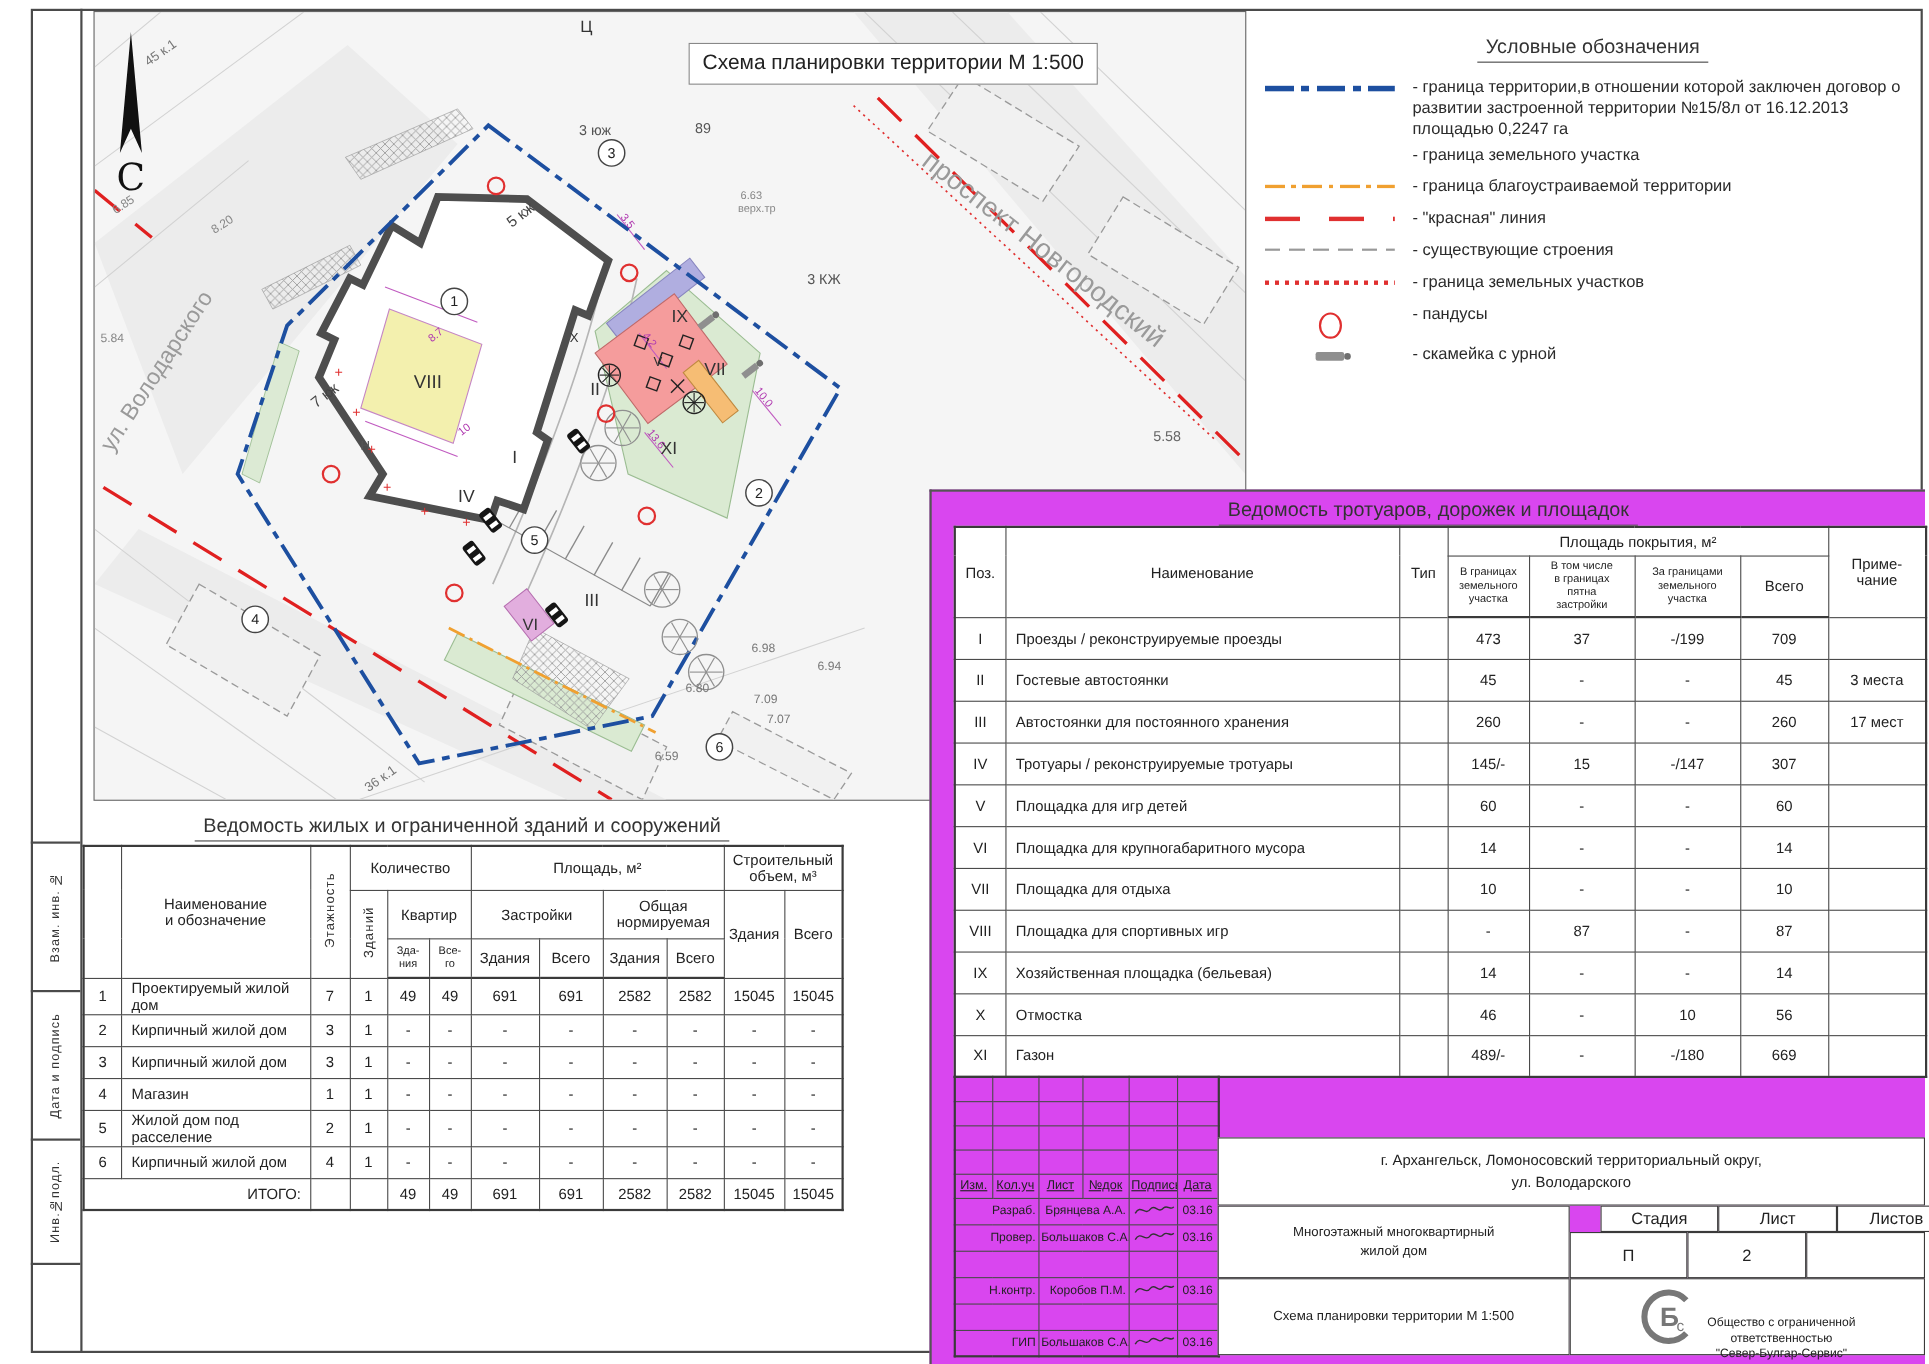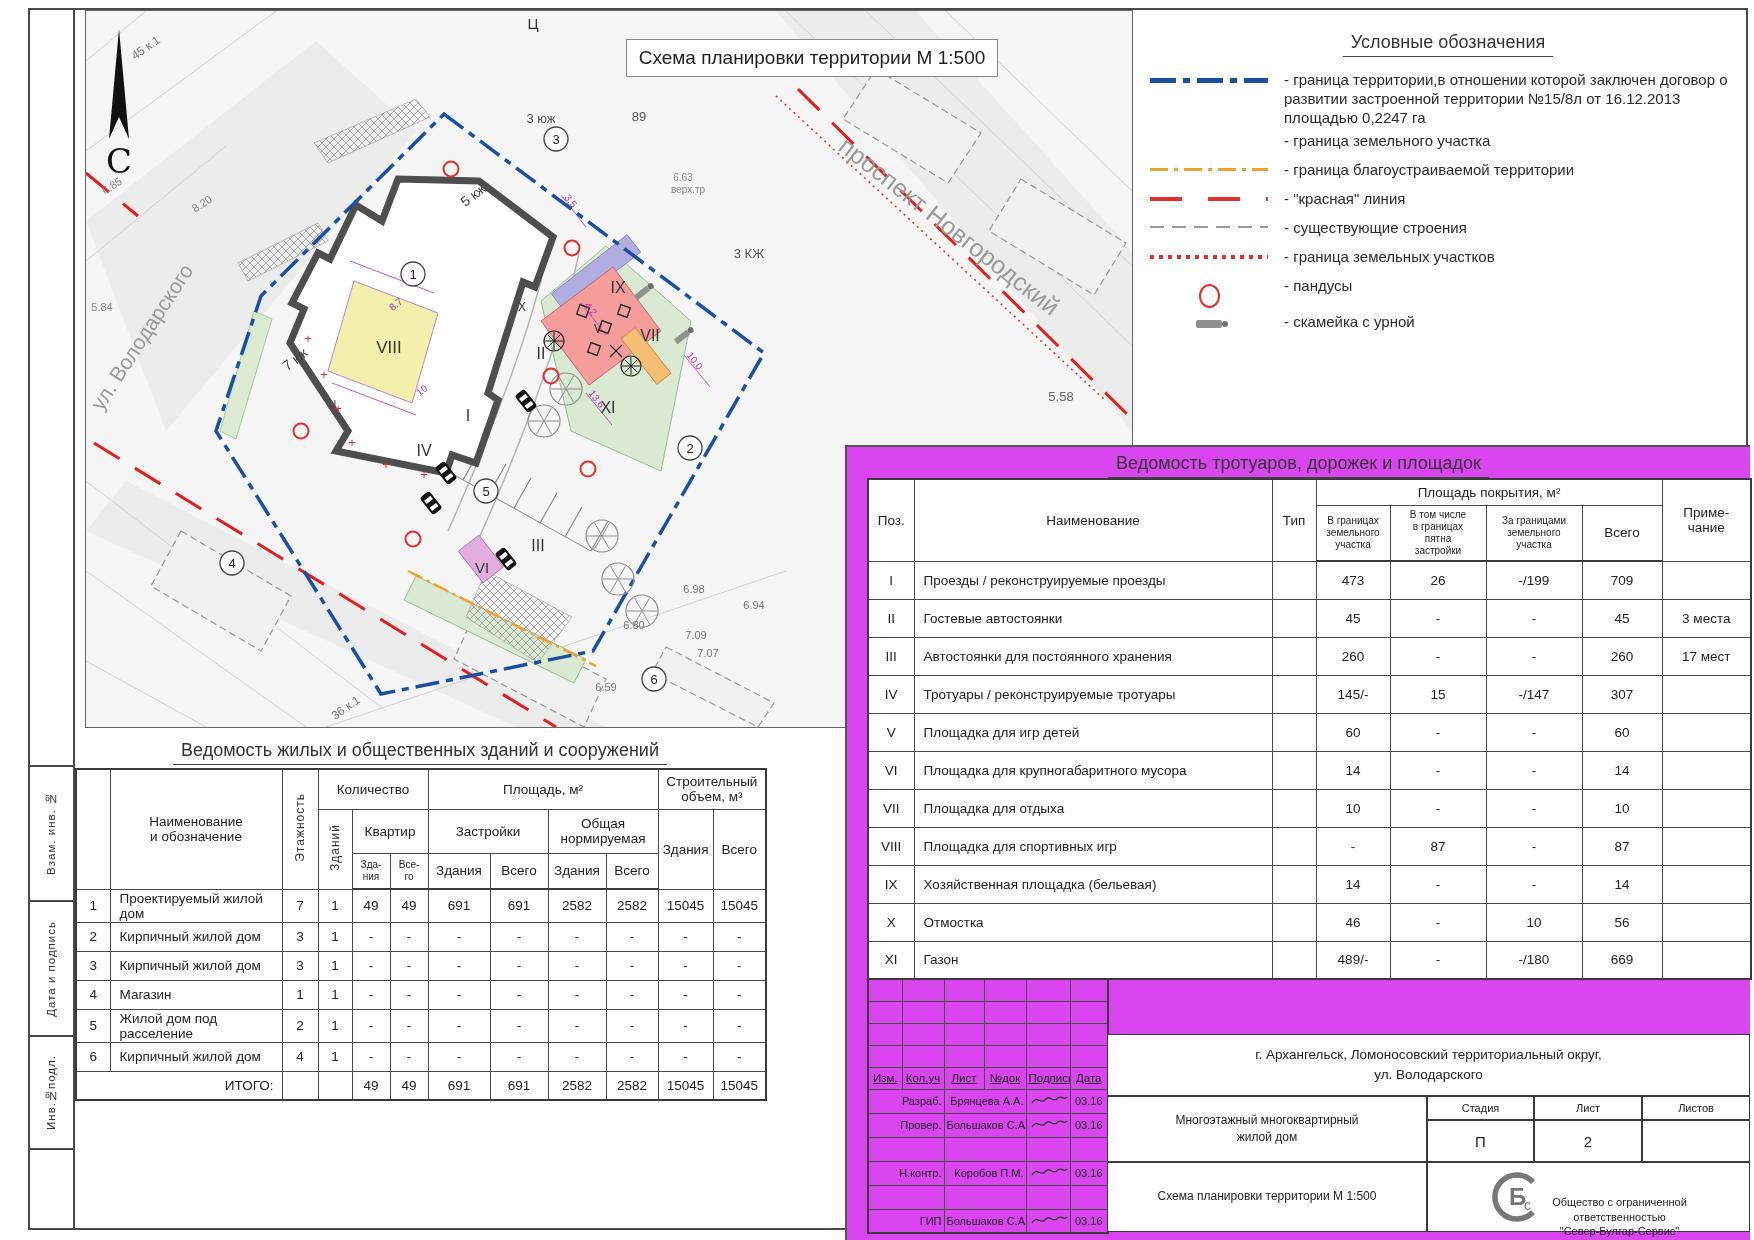--- a/index.html
+++ b/index.html
@@ -80,21 +80,21 @@
   table.sigtable tr.spare{height:22px;}
   table.sigtable tr.hdr{height:22px;}
   table.sigtable tr.hdr td{text-align:center;font-size:11.5px;text-decoration:underline;}
   table.sigtable tr.sig{height:24px;}
   .role{font-size:12px;}
   .sig-name{font-size:10.5px;}
   .sig-date{font-size:10.5px;text-align:center !important;}
   .doc-number{font-size:15px;letter-spacing:1px;}
   .addr{font-size:13.5px;line-height:1.5;}
   .projname{font-size:12px;line-height:1.45;padding:0 10px;}
-  .stagehdr{font-size:11px;}
+  .stagehdr{font-size:15px;margin-left:28px;}
   .stageval{font-size:15px;}
   .company{font-size:11px;line-height:1.35;}
   .logo-wrap{display:flex;align-items:center;gap:8px;padding:0 6px;}
 </style>
 </head>
 <body>
 
 <div id="page">
 
   <div class="sheet-frame"></div>
@@ -487,21 +487,21 @@
 участка</th>
           <th>Всего</th>
         </tr>
       </thead>
       <tbody id="sidewalks-tbody">
           <tr>
             <td class="num">I</td>
             <td class="cell-name">Проезды / реконструируемые проезды</td>
             <td class="swatch-td"><div class="sw sw-hatch-diag"></div></td>
             <td class="num">473</td>
-            <td class="num">26</td>
+            <td class="num">37</td>
             <td class="num">-/199</td>
             <td class="num">709</td>
             <td class="num"></td>
           </tr>
           <tr>
             <td class="num">II</td>
             <td class="cell-name">Гостевые автостоянки</td>
             <td class="swatch-td"><div class="sw sw-light"></div></td>
             <td class="num">45</td>
             <td class="num">-</td>
@@ -722,21 +722,21 @@
           </svg>
           <div class="company" style="white-space:pre-line;margin-top:40px;">Общество с ограниченной
 ответственностью
 "Север-Булгар-Сервис"</div>
         </div>
       </div>
     </div>
   </div>
 
   <div class="buildings-title">
-    <span class="underl">Ведомость жилых и общественных зданий и сооружений</span>
+    <span class="underl">Ведомость жилых и ограниченной зданий и сооружений</span>
   </div>
   <table class="dtable" id="buildings-table">
     <colgroup>
       <col style="width:34px">
         <col style="width:172px">
         <col style="width:36px">
         <col style="width:34px">
       <col style="width:38px">
         <col style="width:38px">
         <col style="width:62px">

